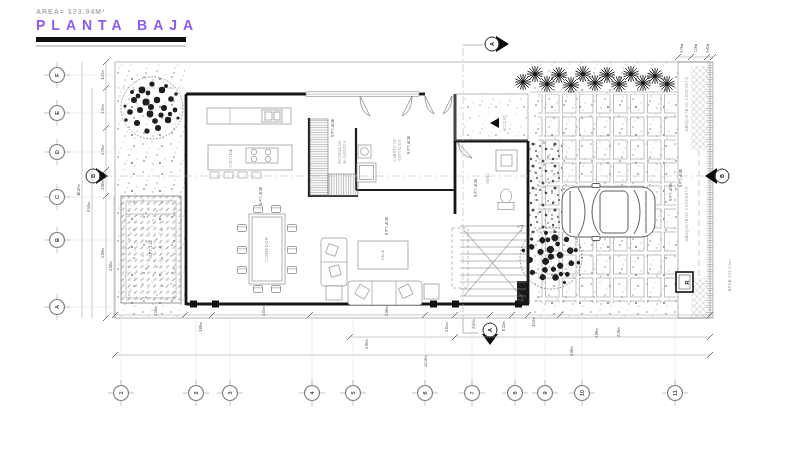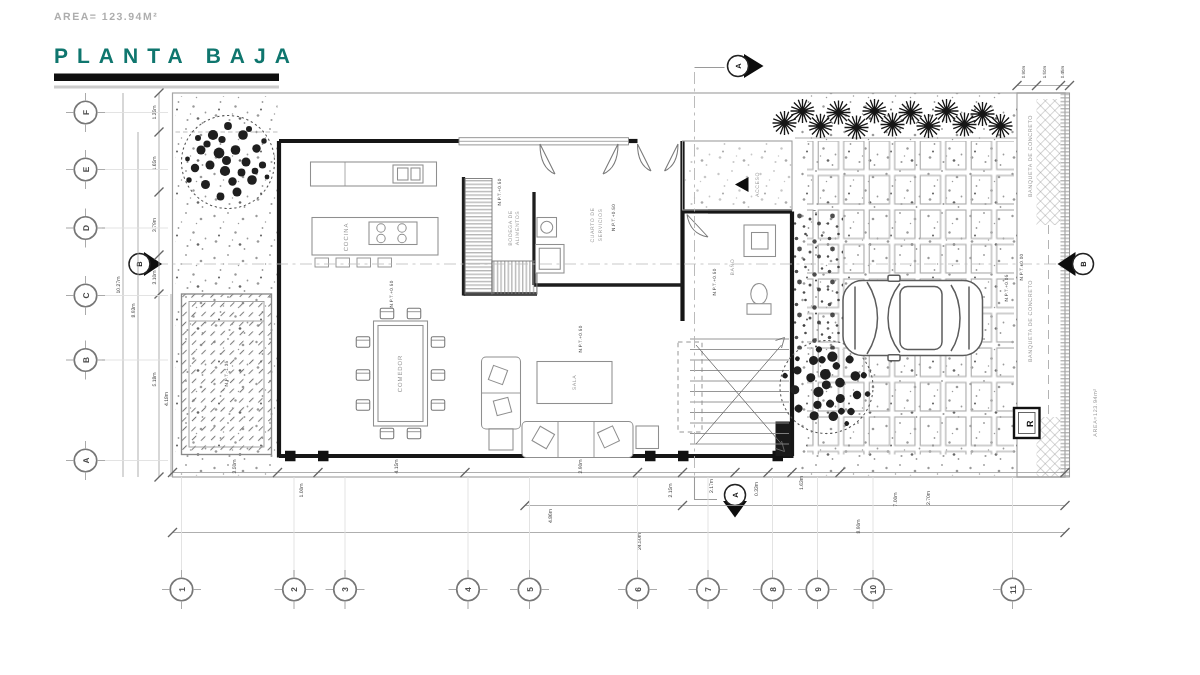--- a/index.html
+++ b/index.html
@@ -1,20 +1,20 @@
 <!DOCTYPE html>
 <html><head>
 <meta charset="utf-8">
 <style>
   html,body{margin:0;padding:0;background:#ffffff;}
   #stage{position:relative;width:800px;height:450px;background:#ffffff;overflow:hidden;
          font-family:"Liberation Sans",sans-serif;}
   .titleblock{position:absolute;left:36px;top:8px;}
   .area-lbl{font-size:7px;letter-spacing:1px;color:#aeaeae;font-weight:bold;}
-  .pname{font-size:14px;letter-spacing:6px;color:#0f766e;font-weight:bold;margin-top:14px;}
+  .pname{font-size:14px;letter-spacing:6px;color:#8b5cf6;font-weight:bold;margin-top:2px;}
   .bar1{width:150px;height:5px;background:#0f0f0f;margin-top:4px;}
   .bar2{width:150px;height:2px;background:#cccccc;margin-top:3px;}
   svg{position:absolute;left:0;top:0;}
   svg text{font-family:"Liberation Sans",sans-serif;}
   .room{font-size:4px;fill:#969696;letter-spacing:.6px;}
   .room2{font-size:3.4px;fill:#9b9b9b;letter-spacing:.4px;}
   .lvl{font-size:3.1px;fill:#3a3a3a;letter-spacing:.2px;}
   .dim{font-size:3.4px;fill:#444444;}
   .bub{font-size:5.6px;fill:#4a4a4a;font-weight:bold;}
   .sec{font-size:5px;fill:#111;font-weight:bold;}

